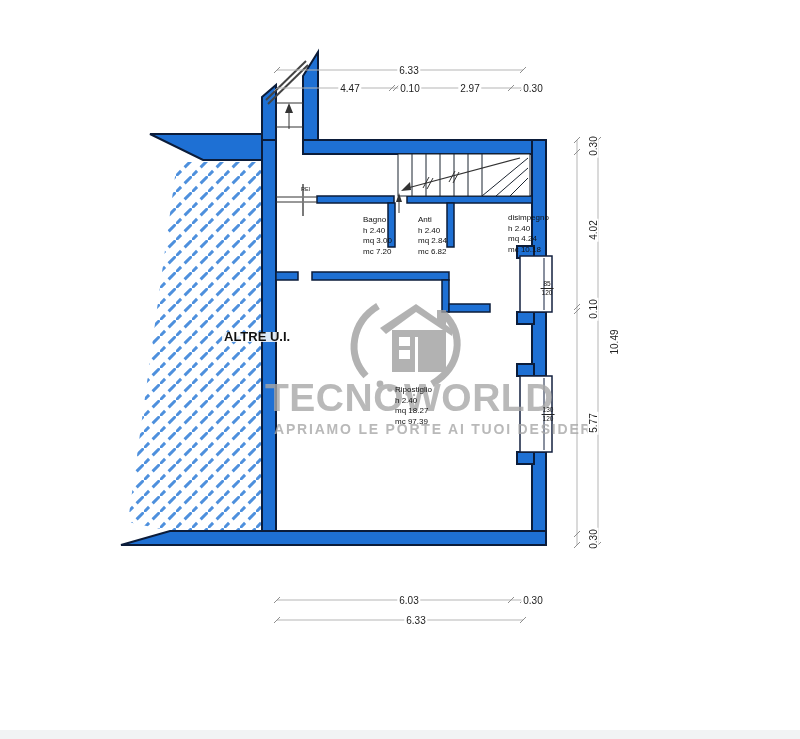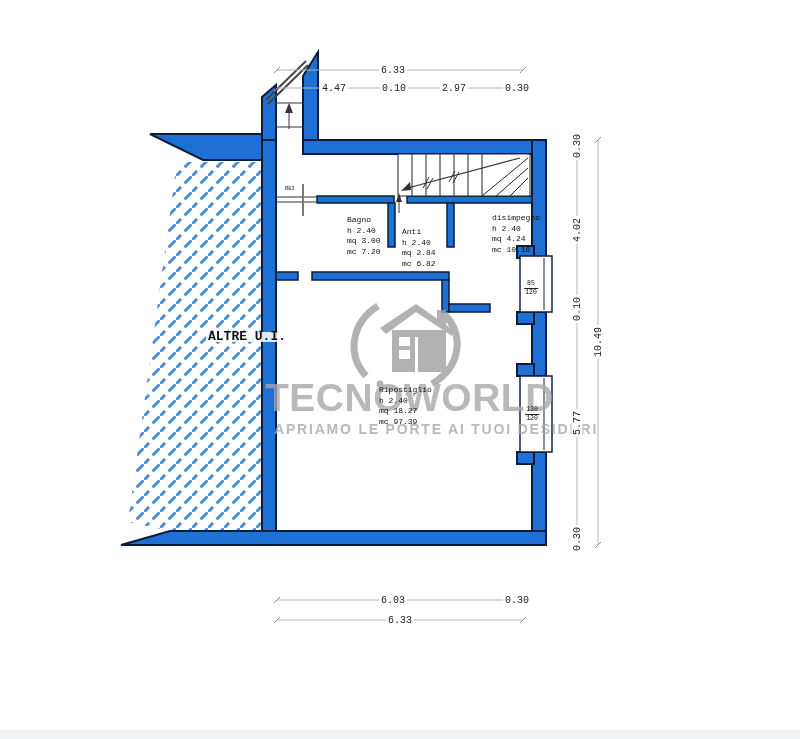--- a/index.html
+++ b/index.html
@@ -7,21 +7,21 @@
          font-family:"Liberation Sans",sans-serif;color:#1a1a1a;}
   #plan-svg{position:absolute;left:0;top:0;z-index:1;}
   
   #watermark{position:absolute;left:0;top:0;width:743px;height:739px;z-index:2;
              pointer-events:none;opacity:.8;}
   #wm-brand{position:absolute;left:265px;top:376px;font-size:39px;font-weight:bold;
             letter-spacing:.5px;color:#a8a8a8;white-space:nowrap;}
   #wm-tagline{position:absolute;left:274px;top:421px;font-size:14px;font-weight:bold;
               letter-spacing:1.8px;color:#a8a8a8;white-space:nowrap;}
   
-  #labels{position:absolute;left:0;top:0;width:688px;height:739px;z-index:3;pointer-events:none;font-family:Liberation Mono, monospace;}
+  #labels{position:absolute;left:16px;top:0;width:688px;height:739px;z-index:3;pointer-events:none;}
   .dim{position:absolute;transform:translate(-50%,-50%);font-size:10px;color:#222;
        background:#fff;padding:0 2px;white-space:nowrap;line-height:11px;}
   .dim.rot{transform:translate(-50%,-50%) rotate(-90deg);}
   .room{position:absolute;font-size:8px;line-height:10.5px;color:#111;white-space:nowrap;}
   .room span{display:block;}
   .zone{position:absolute;font-size:13px;font-weight:bold;color:#111;background:rgba(255,255,255,.85);
         padding:0 2px;line-height:10px;}
   .tinydoor{position:absolute;font-size:5.5px;color:#222;line-height:6px;}
   .winlabel{position:absolute;transform:translate(-50%,-50%);font-size:6.5px;line-height:7.5px;
             color:#111;text-align:center;}
@@ -199,21 +199,21 @@
     <span class="dim" style="left:393px;top:600px;">6.03</span>
     <span class="dim" style="left:517px;top:600px;">0.30</span>
     <span class="dim" style="left:400px;top:620px;">6.33</span>
 
     <div class="room" style="left:347px;top:215px;">
       <span>Bagno</span>
       <span>h 2.40</span>
       <span>mq 3.00</span>
       <span>mc 7.20</span>
     </div>
-    <div class="room" style="left:402px;top:215px;margin-top:12px;">
+    <div class="room" style="left:402px;top:215px;">
       <span>Anti</span>
       <span>h 2.40</span>
       <span>mq 2.84</span>
       <span>mc 6.82</span>
     </div>
     <div class="room" style="left:464px;top:213px;margin-left:28px;">
       <span>disimpegno</span>
       <span>h 2.40</span>
       <span>mq 4.24</span>
       <span>mc 10.18</span>

